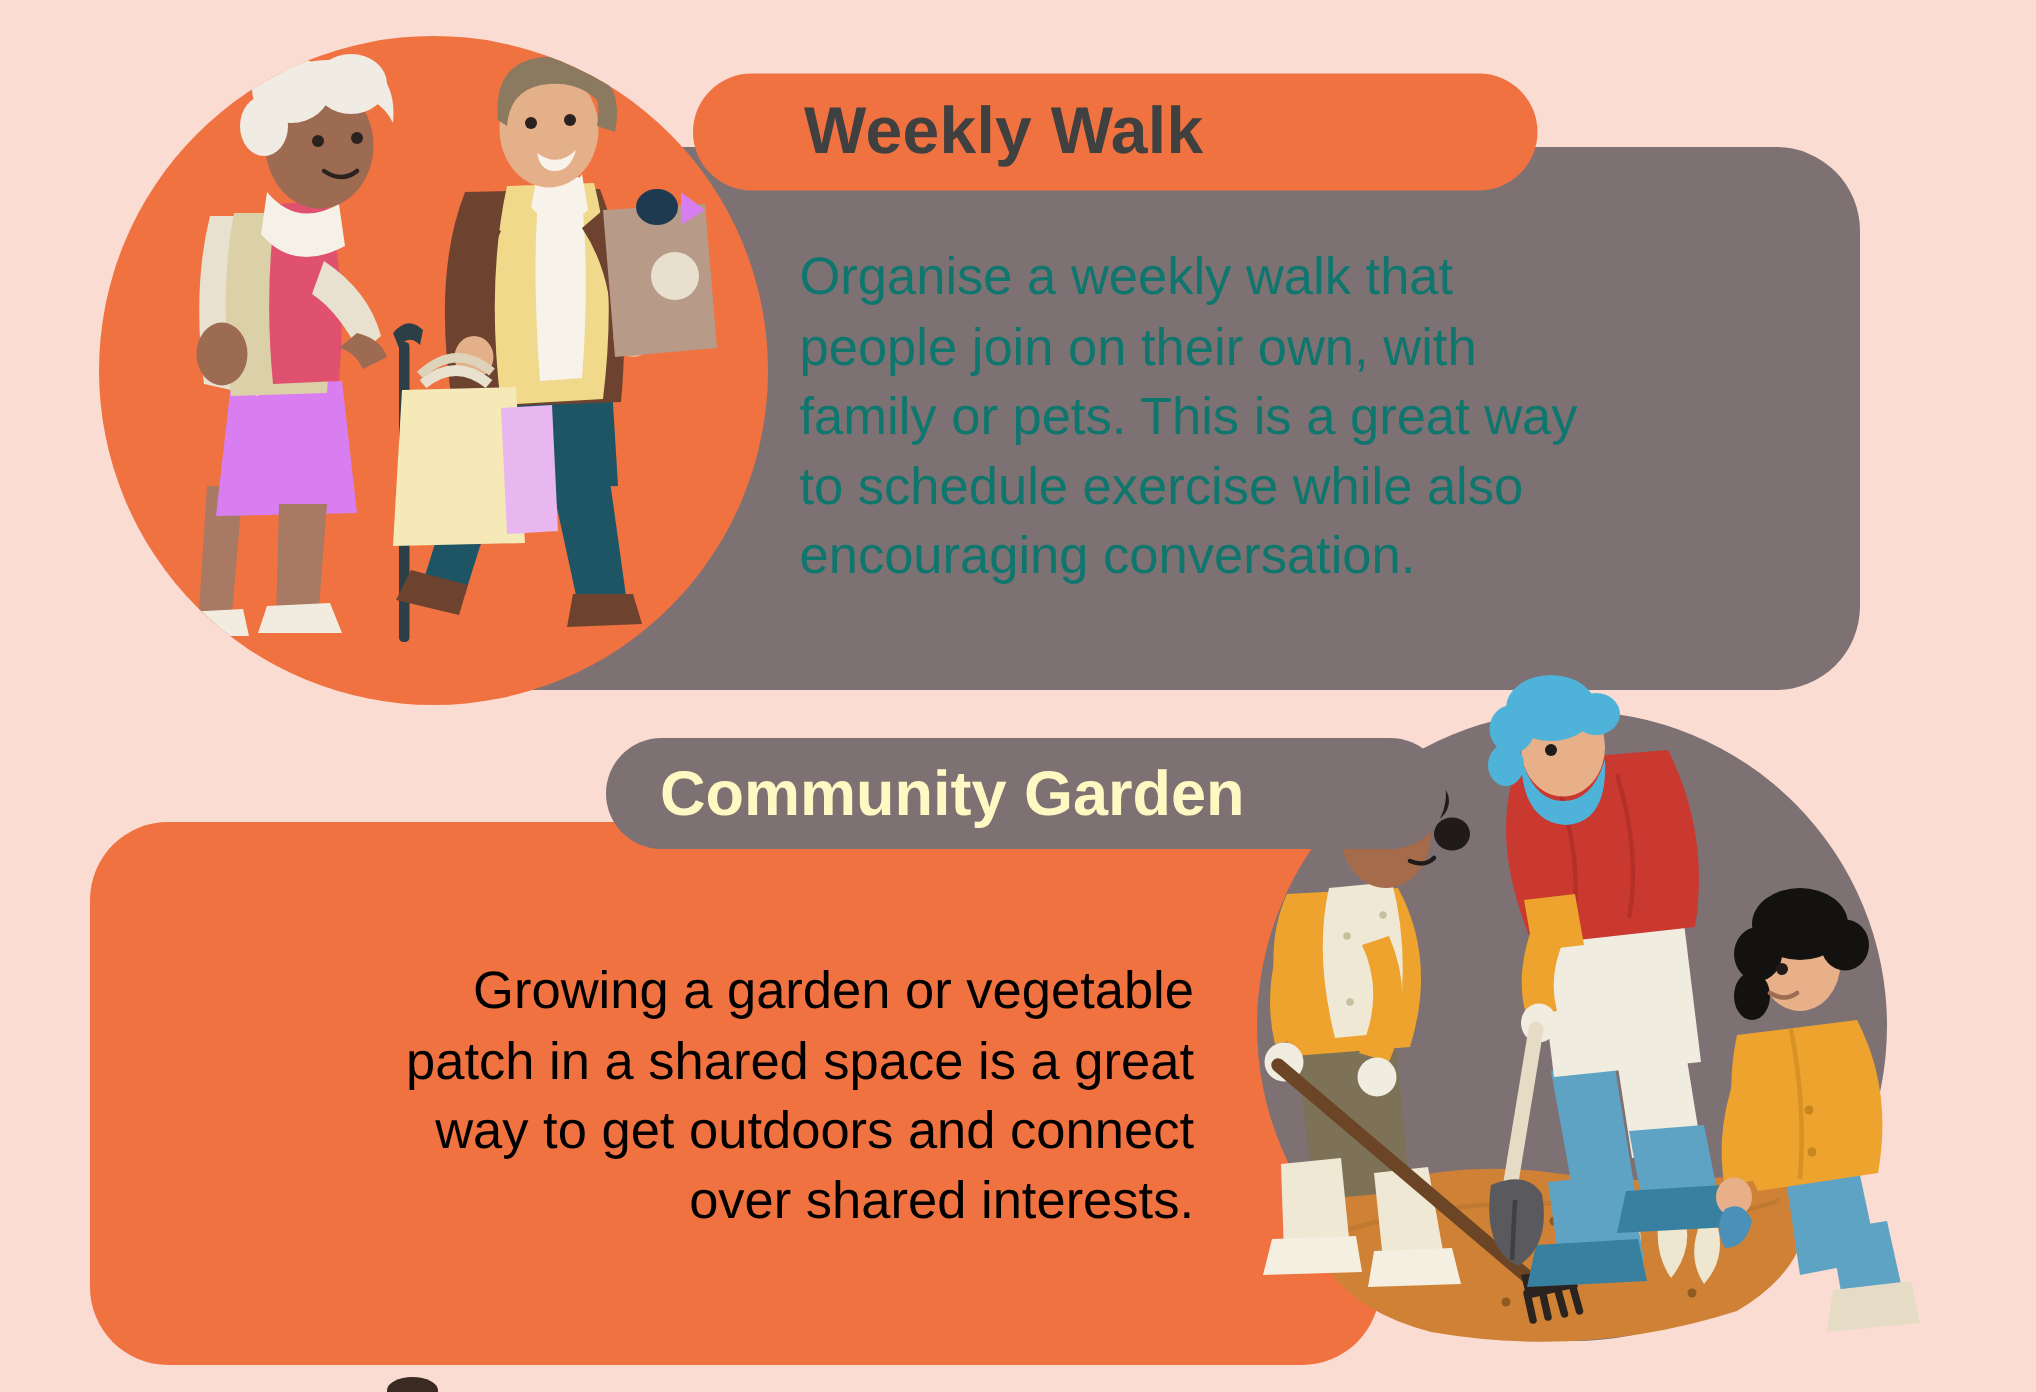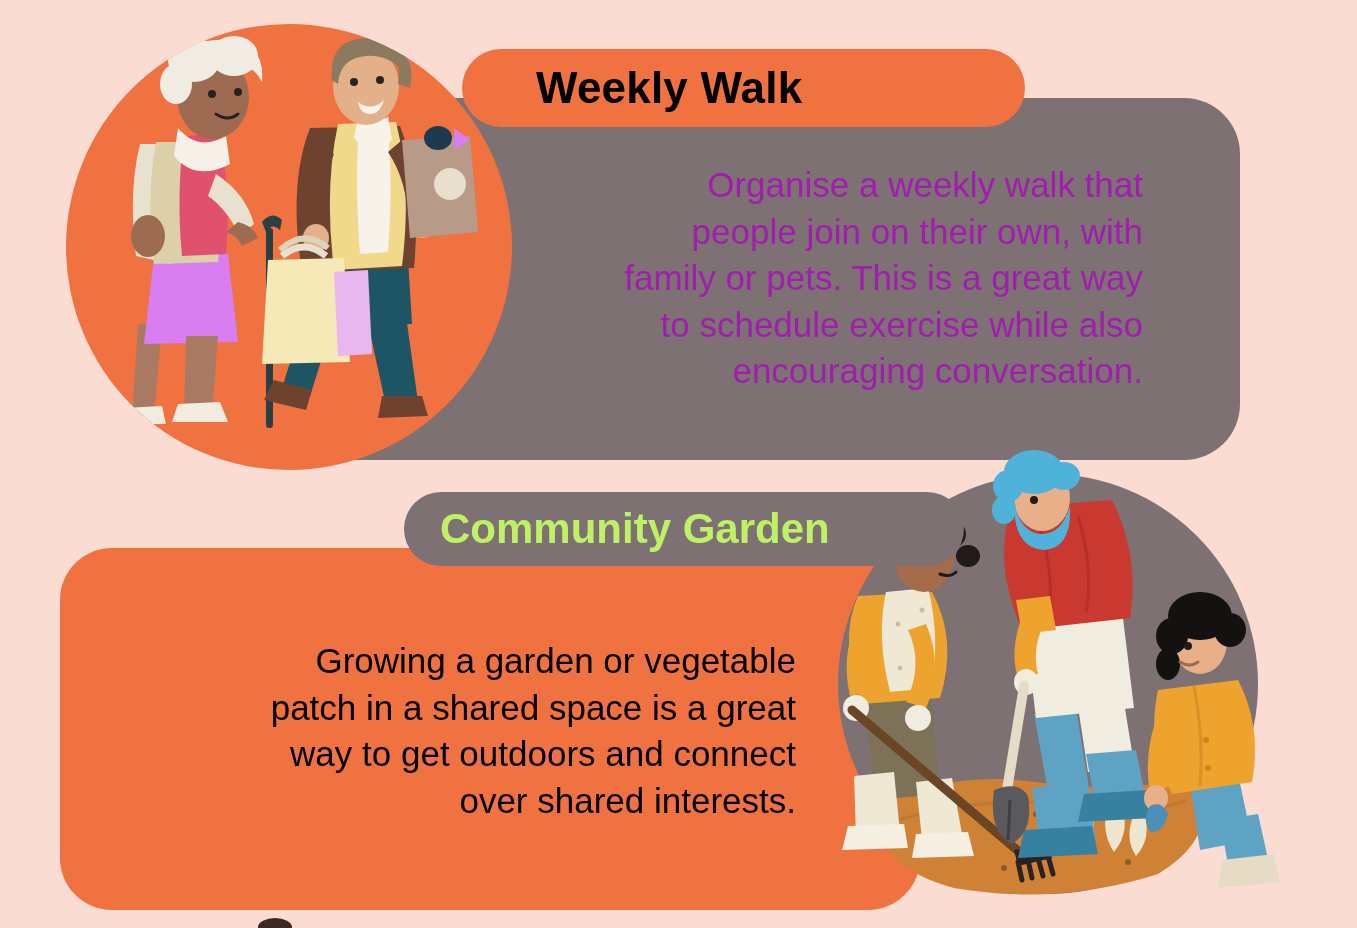--- a/index.html
+++ b/index.html
@@ -20,37 +20,37 @@
   .s1-circle {
     position:absolute; left:66px; top:24px; width:446px; height:446px;
     background:#f07241; border-radius:50%;
   }
   .s1-pill {
     position:absolute; left:462px; top:49px; width:563px; height:78px;
     background:#f07241; border-radius:39px;
   }
   .s1-pill-label {
     position:absolute; left:74px; top:50%; transform:translateY(-50%);
-    color:#000000; font-size:44px; font-weight:bold; letter-spacing:.2px;
+    color:#404040; font-size:44px; font-weight:bold; letter-spacing:.2px;
     white-space:nowrap;
   }
   .s1-body {
     position:absolute; left:533px; top:162px; width:610px;
-    color:#a21caf; font-size:35px; line-height:1.33; text-align:right;
+    color:#0f766e; font-size:35px; line-height:1.33; text-align:left;
     white-space:pre-line;
   }
 
   
   .s2-pill {
     position:absolute; left:404px; top:492px; width:560px; height:74px;
     background:#7d7173; border-radius:37px;
   }
   .s2-pill-label {
     position:absolute; left:36px; top:50%; transform:translateY(-50%);
-    color:#bef264; font-size:42px; font-weight:bold; white-space:nowrap;
+    color:#fef9c3; font-size:42px; font-weight:bold; white-space:nowrap;
   }
   .s2-panel {
     position:absolute; left:60px; top:548px; width:860px; height:362px;
     background:#f07241; border-radius:52px;
   }
   .s2-circle {
     position:absolute; left:838px; top:474px; width:420px; height:420px;
     background:#7d7173; border-radius:50%;
   }
   .s2-body {

